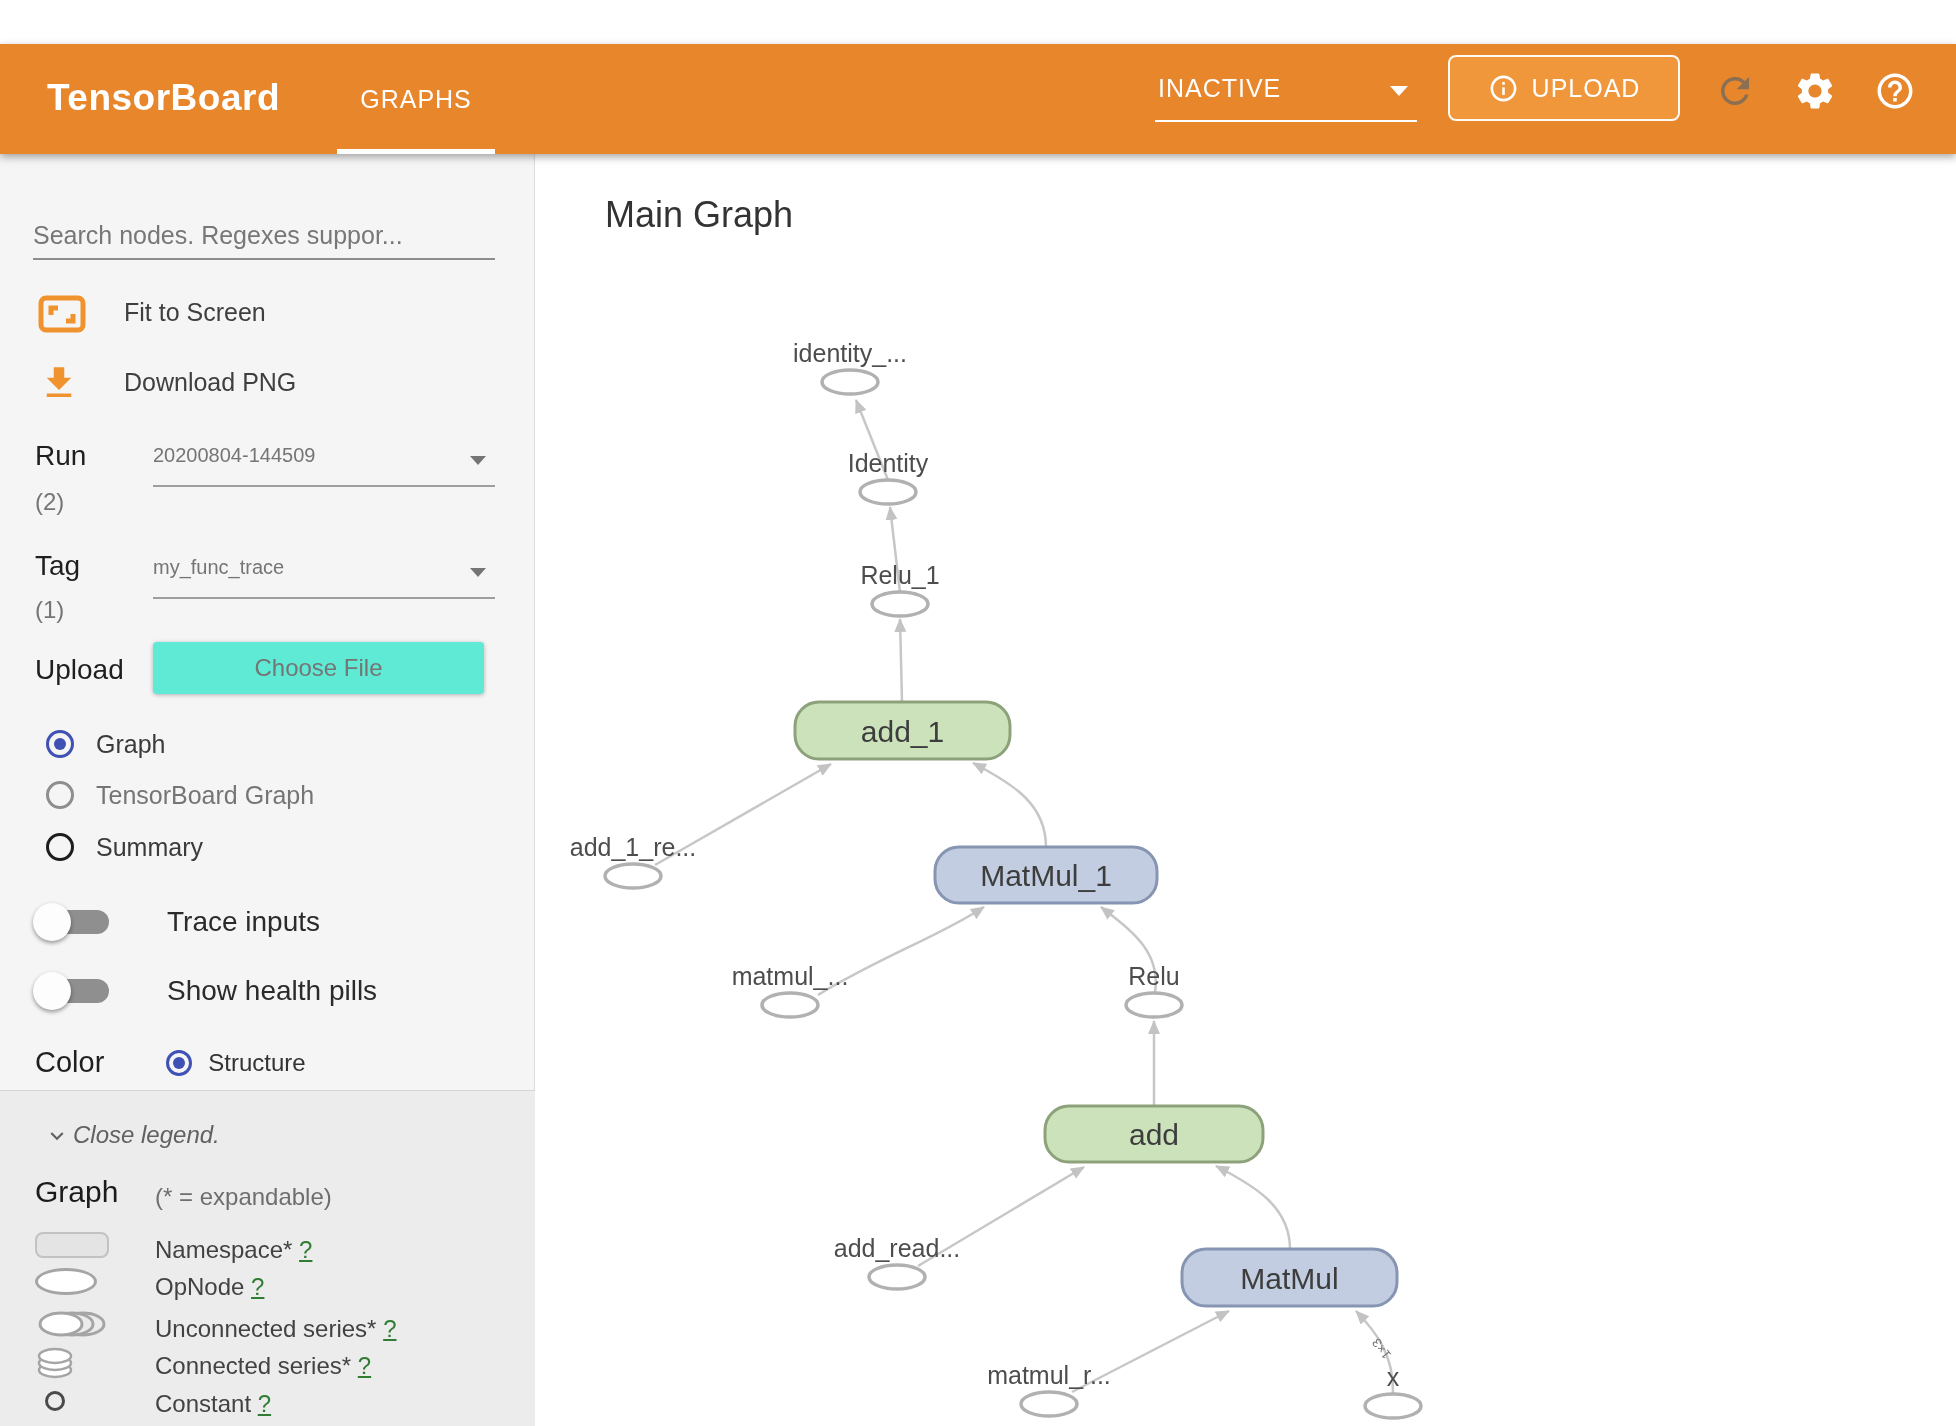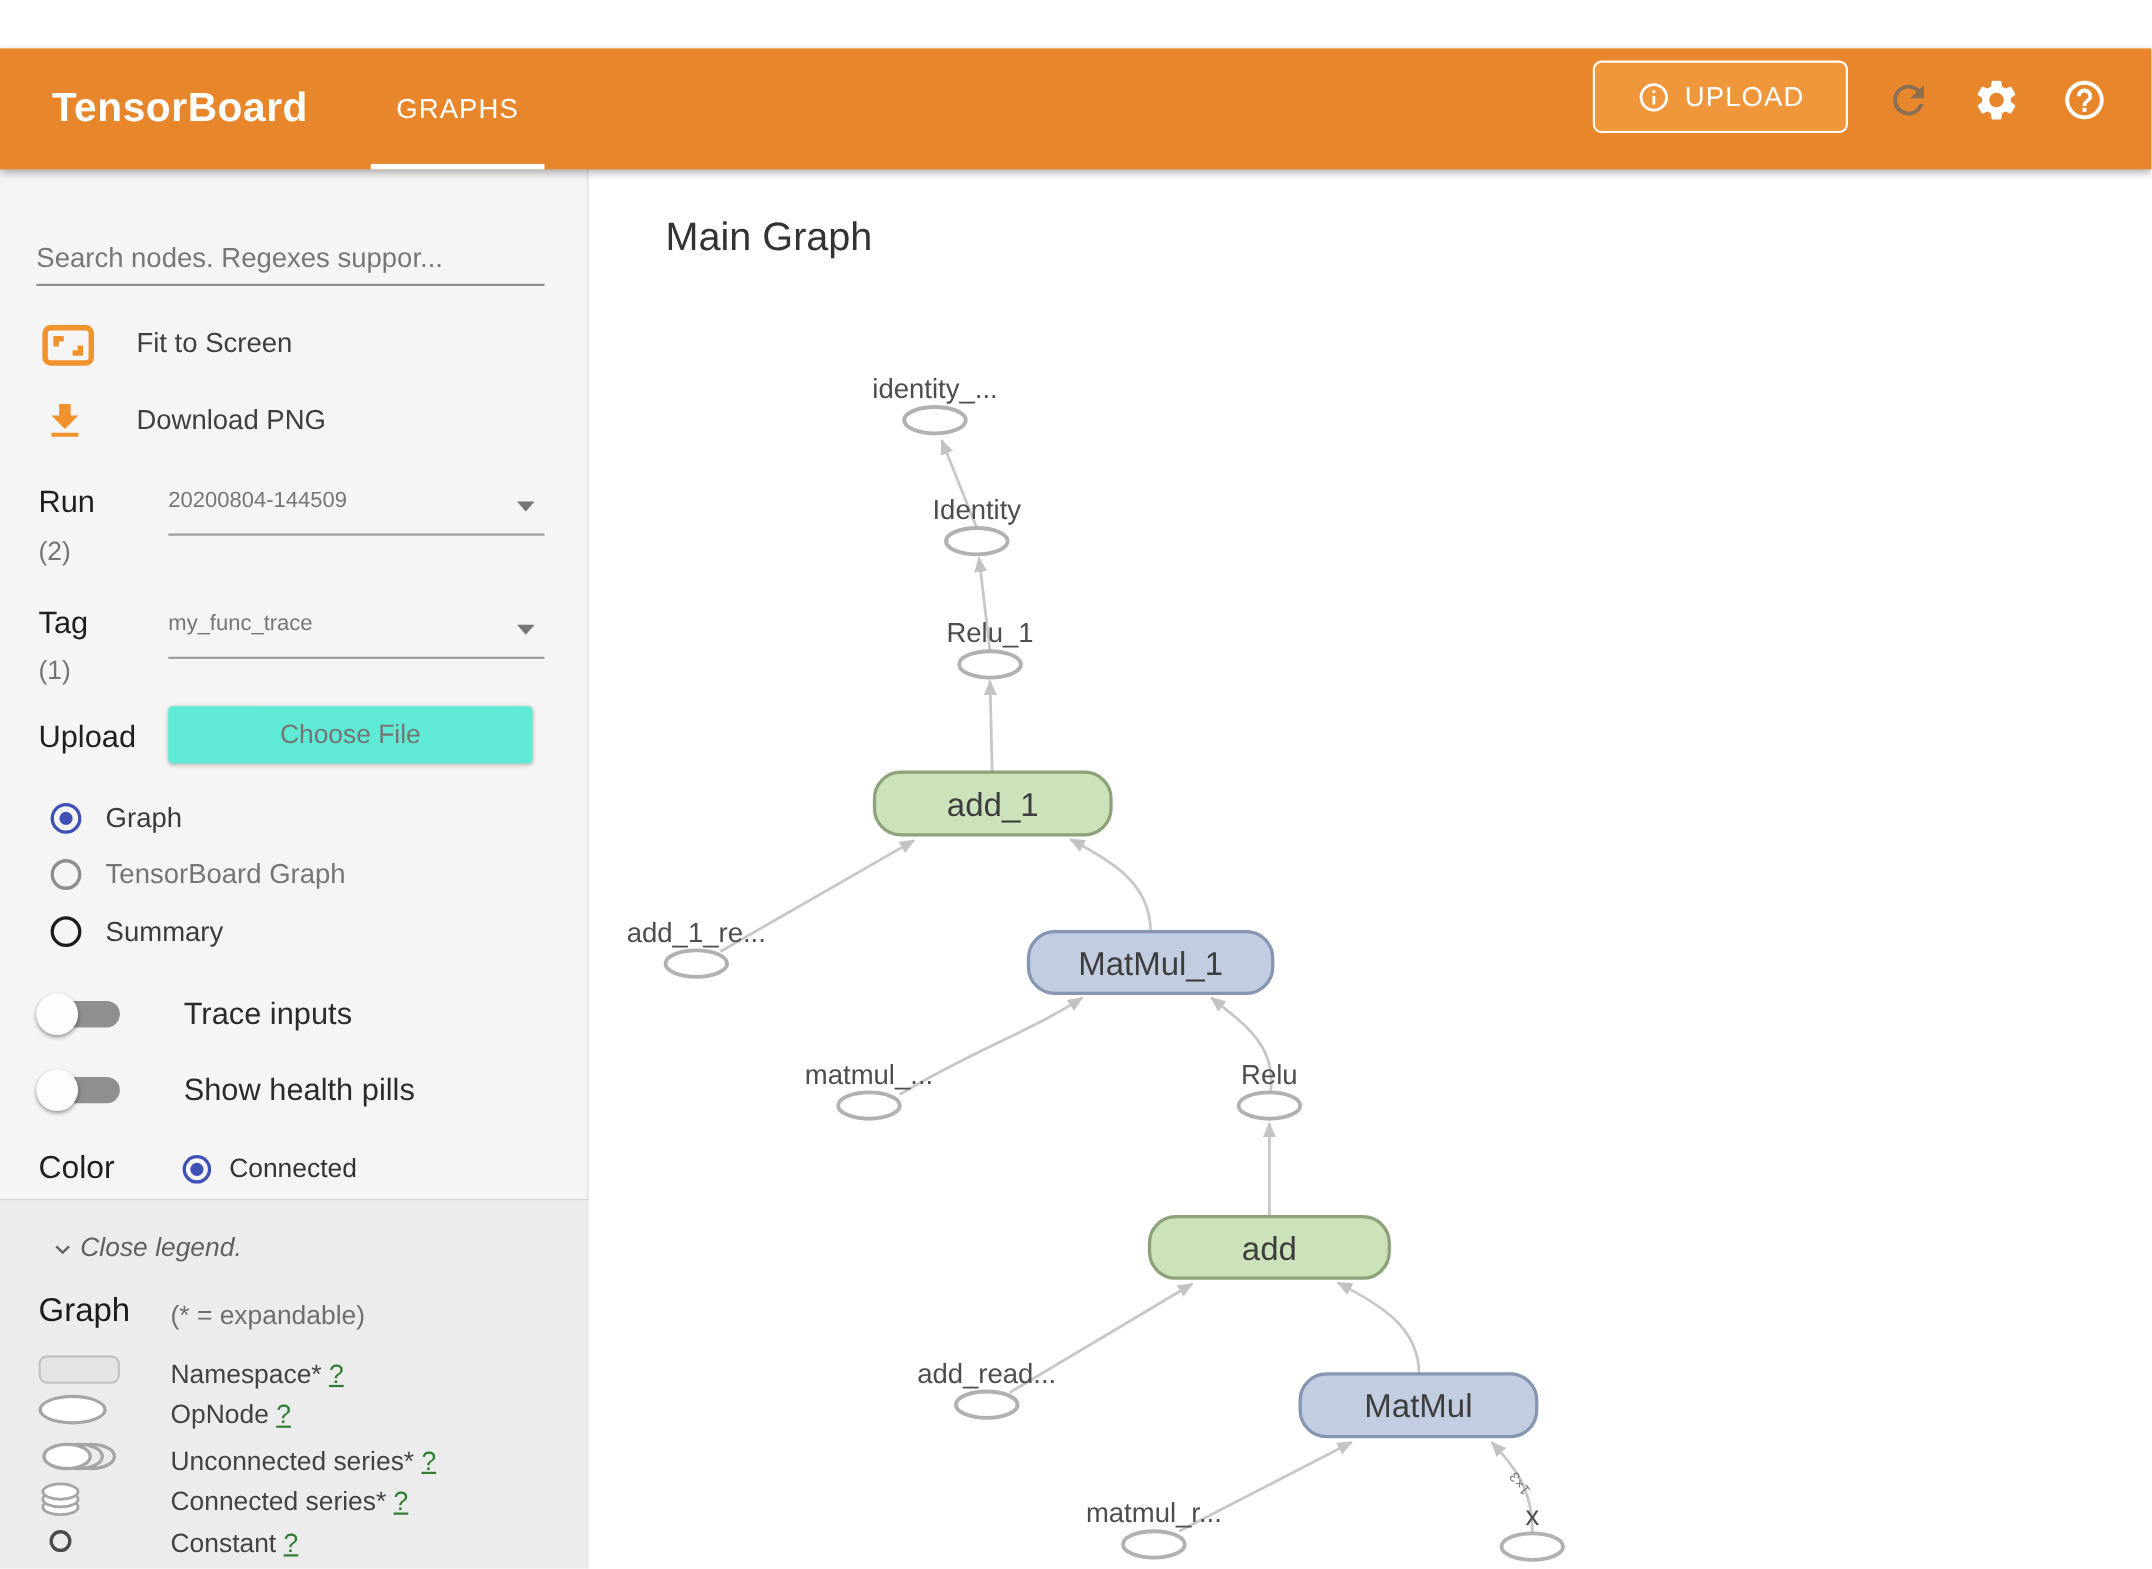--- a/index.html
+++ b/index.html
@@ -95,20 +95,25 @@
 <body>
 
 <div id="app">
 
   <div class="header">
     <div class="brand">TensorBoard</div>
     <div class="tab">
       <span>GRAPHS</span>
       <div class="tab-underline"></div>
     </div>
+    <div class="hdr-dd">
+      <span class="hdr-dd-label">INACTIVE</span>
+      <div class="hdr-dd-line"></div>
+      <div class="hdr-dd-caret"></div>
+    </div>
     <div class="upload-btn">
       <span style="display:flex">
         <svg width="31" height="31" viewBox="0 0 24 24">
             <path fill="#fff" d="M11 7h2v2h-2V7zm0 4h2v6h-2v-6zm1-9C6.48 2 2 6.48 2 12s4.48 10 10 10 10-4.48 10-10S17.52 2 12 2zm0 18c-4.41 0-8-3.59-8-8s3.59-8 8-8 8 3.59 8 8-3.59 8-8 8z"></path>
           </svg>
       </span>
       <span>UPLOAD</span>
     </div>
     <div class="hdr-icon" style="left:1712px">
       <svg width="42" height="42" viewBox="0 0 24 24">
@@ -186,21 +191,21 @@
     <div class="toggle-row" style="top:821px">
       <div class="track">
           <div class="knob"></div>
         </div>
       <div class="lbl">Show health pills</div>
     </div>
 
     <div class="color-row">
       <div class="title">Color</div>
       <div class="radio selected"></div>
-      <div class="mode">Connected</div>
+      <div class="mode">Structure</div>
     </div>
 
     <div class="legend">
       <div class="legend-close">
         <svg width="26" height="26" viewBox="0 0 24 24">
             <path fill="#616161" d="M16.59 8.59 12 13.17 7.41 8.59 6 10l6 6 6-6z"></path>
           </svg>
         <span class="txt">Close legend.</span>
       </div>
       <div class="legend-title">Graph</div>

